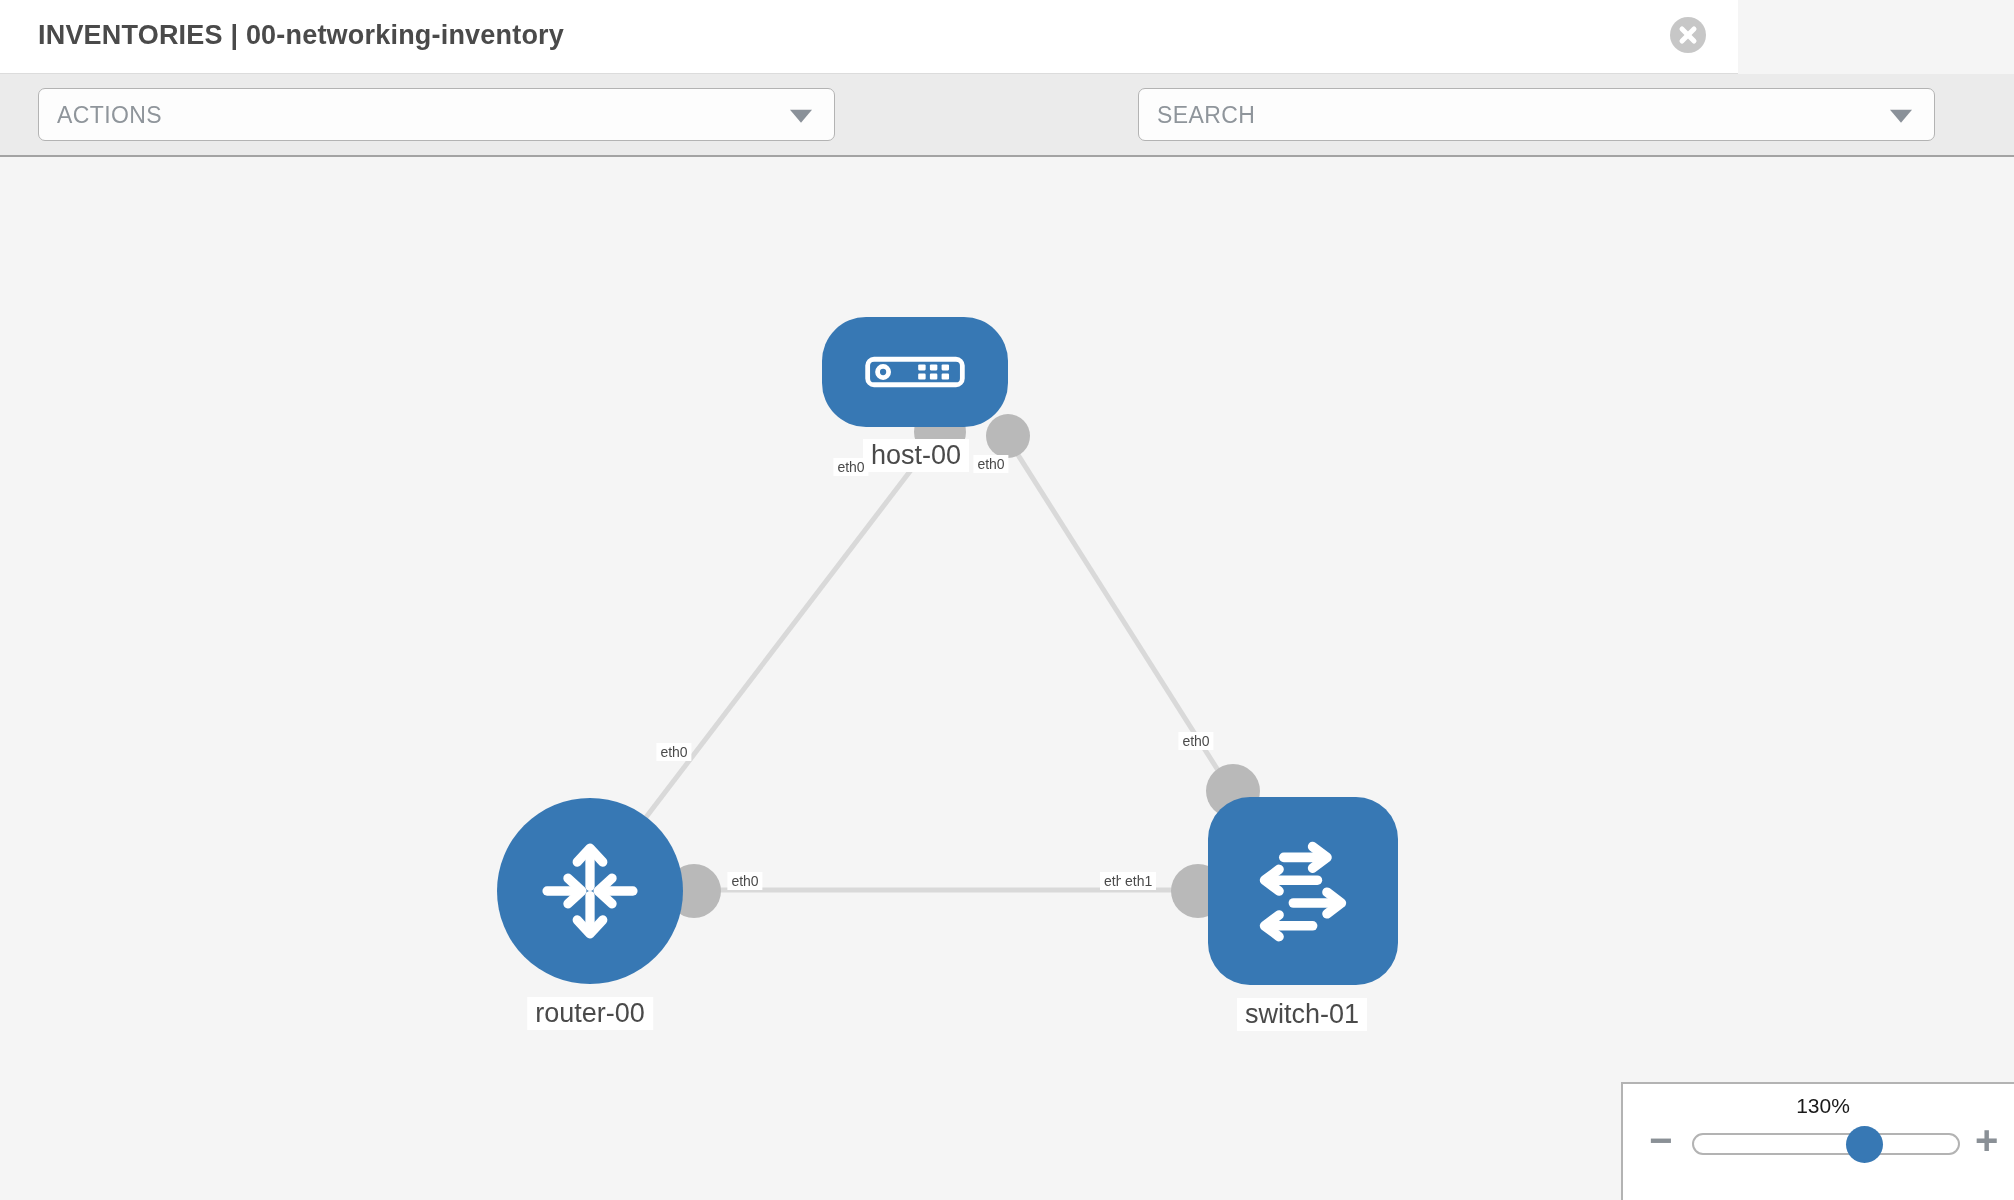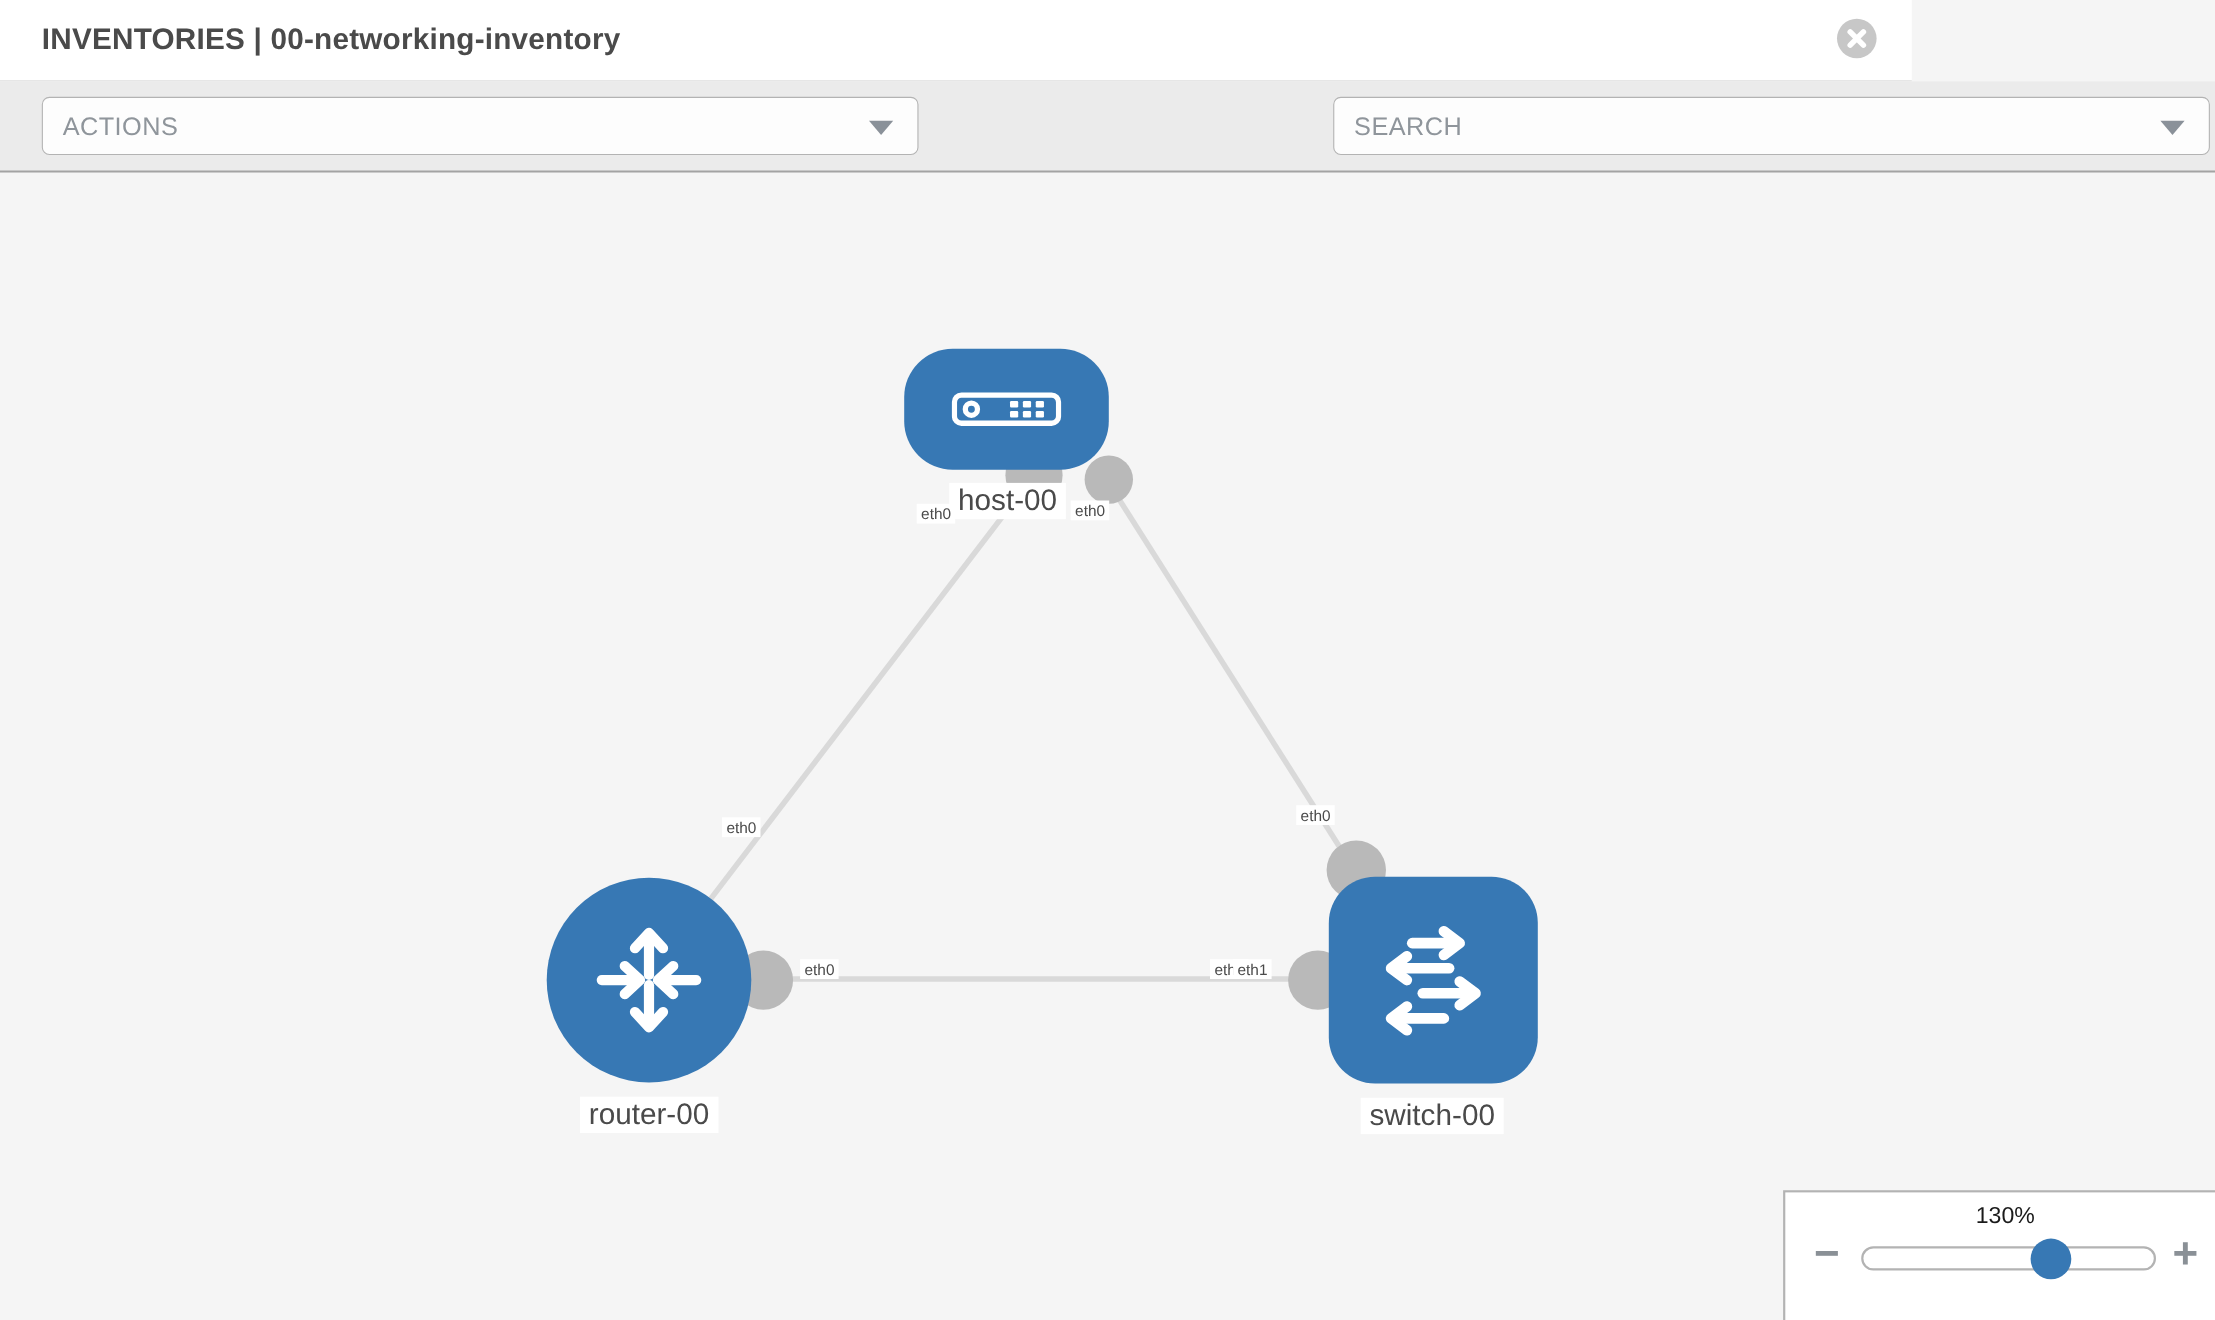--- a/index.html
+++ b/index.html
@@ -34,21 +34,21 @@
   .select-box .ph{
     position:absolute;left:18px;top:50%;transform:translateY(-50%);
     font-size:23px;color:#8f959b;letter-spacing:.4px;
   }
   .caret{
     position:absolute;right:22px;top:50%;transform:translateY(-40%);
     width:0;height:0;border-left:11px solid transparent;border-right:11px solid transparent;
     border-top:13px solid #8a9199;
   }
   .actions-box{left:38px;width:797px;}
-  .search-box{left:1212px;width:797px;}
+  .search-box{left:1138px;width:797px;}
   .tool-icon{
     position:absolute;top:95px;width:38px;height:38px;cursor:pointer;
   }
   .wrench-btn{left:1053px;}
   .key-btn{left:1114px;}
   
   .canvas{
     position:absolute;left:0;top:157px;width:2014px;height:1176px;background:#f5f5f5;
   }
   .net-svg{position:absolute;left:0;top:0;z-index:1;}
@@ -186,21 +186,21 @@
         <path d="M42 60 H78"></path>
           <path d="M70 51 L82 60 L70 69"></path>
         <path d="M58 79 H22"></path>
           <path d="M30 70 L18 79 L30 88"></path>
       </g>
     </svg>
   </div>
 
   <div class="lbl node-lbl" style="left:916px;top:282px;">host-00</div>
   <div class="lbl node-lbl" style="left:590px;top:840px;">router-00</div>
-  <div class="lbl node-lbl" style="left:1302px;top:841px;">switch-00</div>
+  <div class="lbl node-lbl" style="left:1302px;top:841px;">switch-01</div>
 
   <div class="lbl if-lbl ctr" style="left:851px;top:301px;">eth0</div>
   <div class="lbl if-lbl ctr" style="left:991px;top:298px;">eth0</div>
   <div class="lbl if-lbl ctr" style="left:674px;top:586px;">eth0</div>
   <div class="lbl if-lbl ctr" style="left:1196px;top:575px;">eth0</div>
   <div class="lbl if-lbl ctr" style="left:745px;top:715px;">eth0</div>
   <div class="lbl if-lbl" style="left:1100px;top:715px;z-index:3;">eth0</div>
   <div class="lbl if-lbl" style="left:1121px;top:715px;z-index:4;">eth1</div>
 </div>
 

